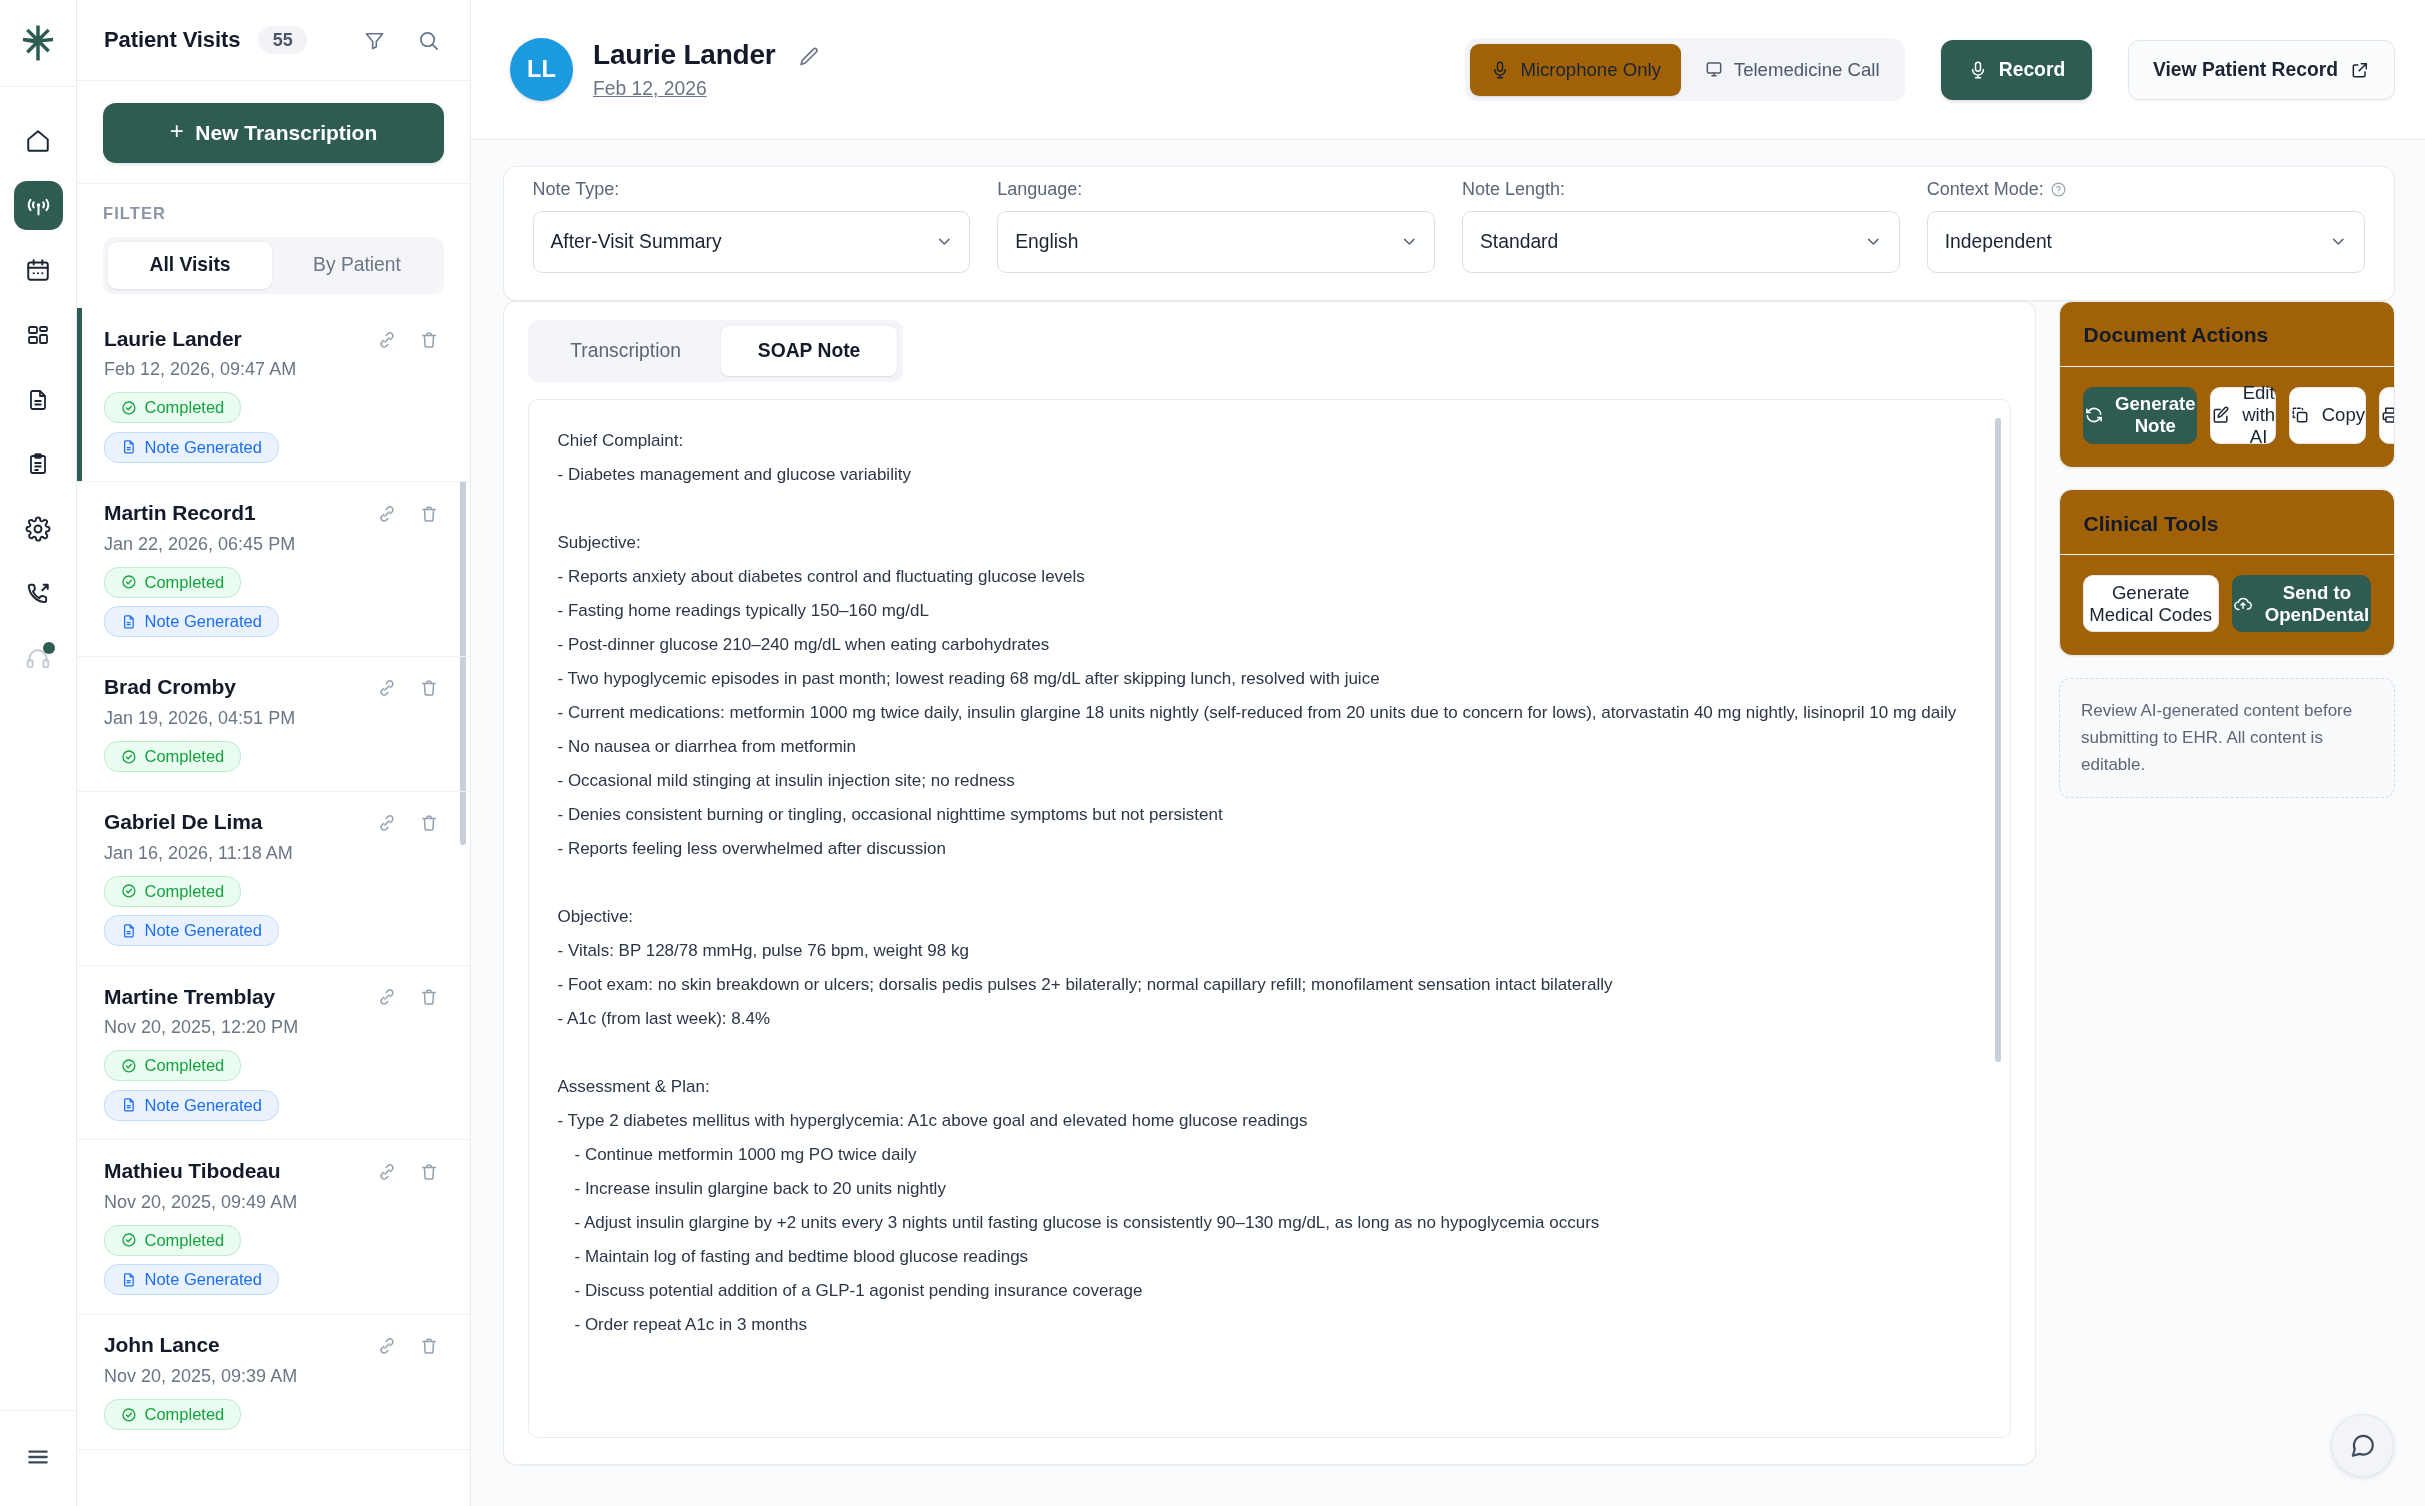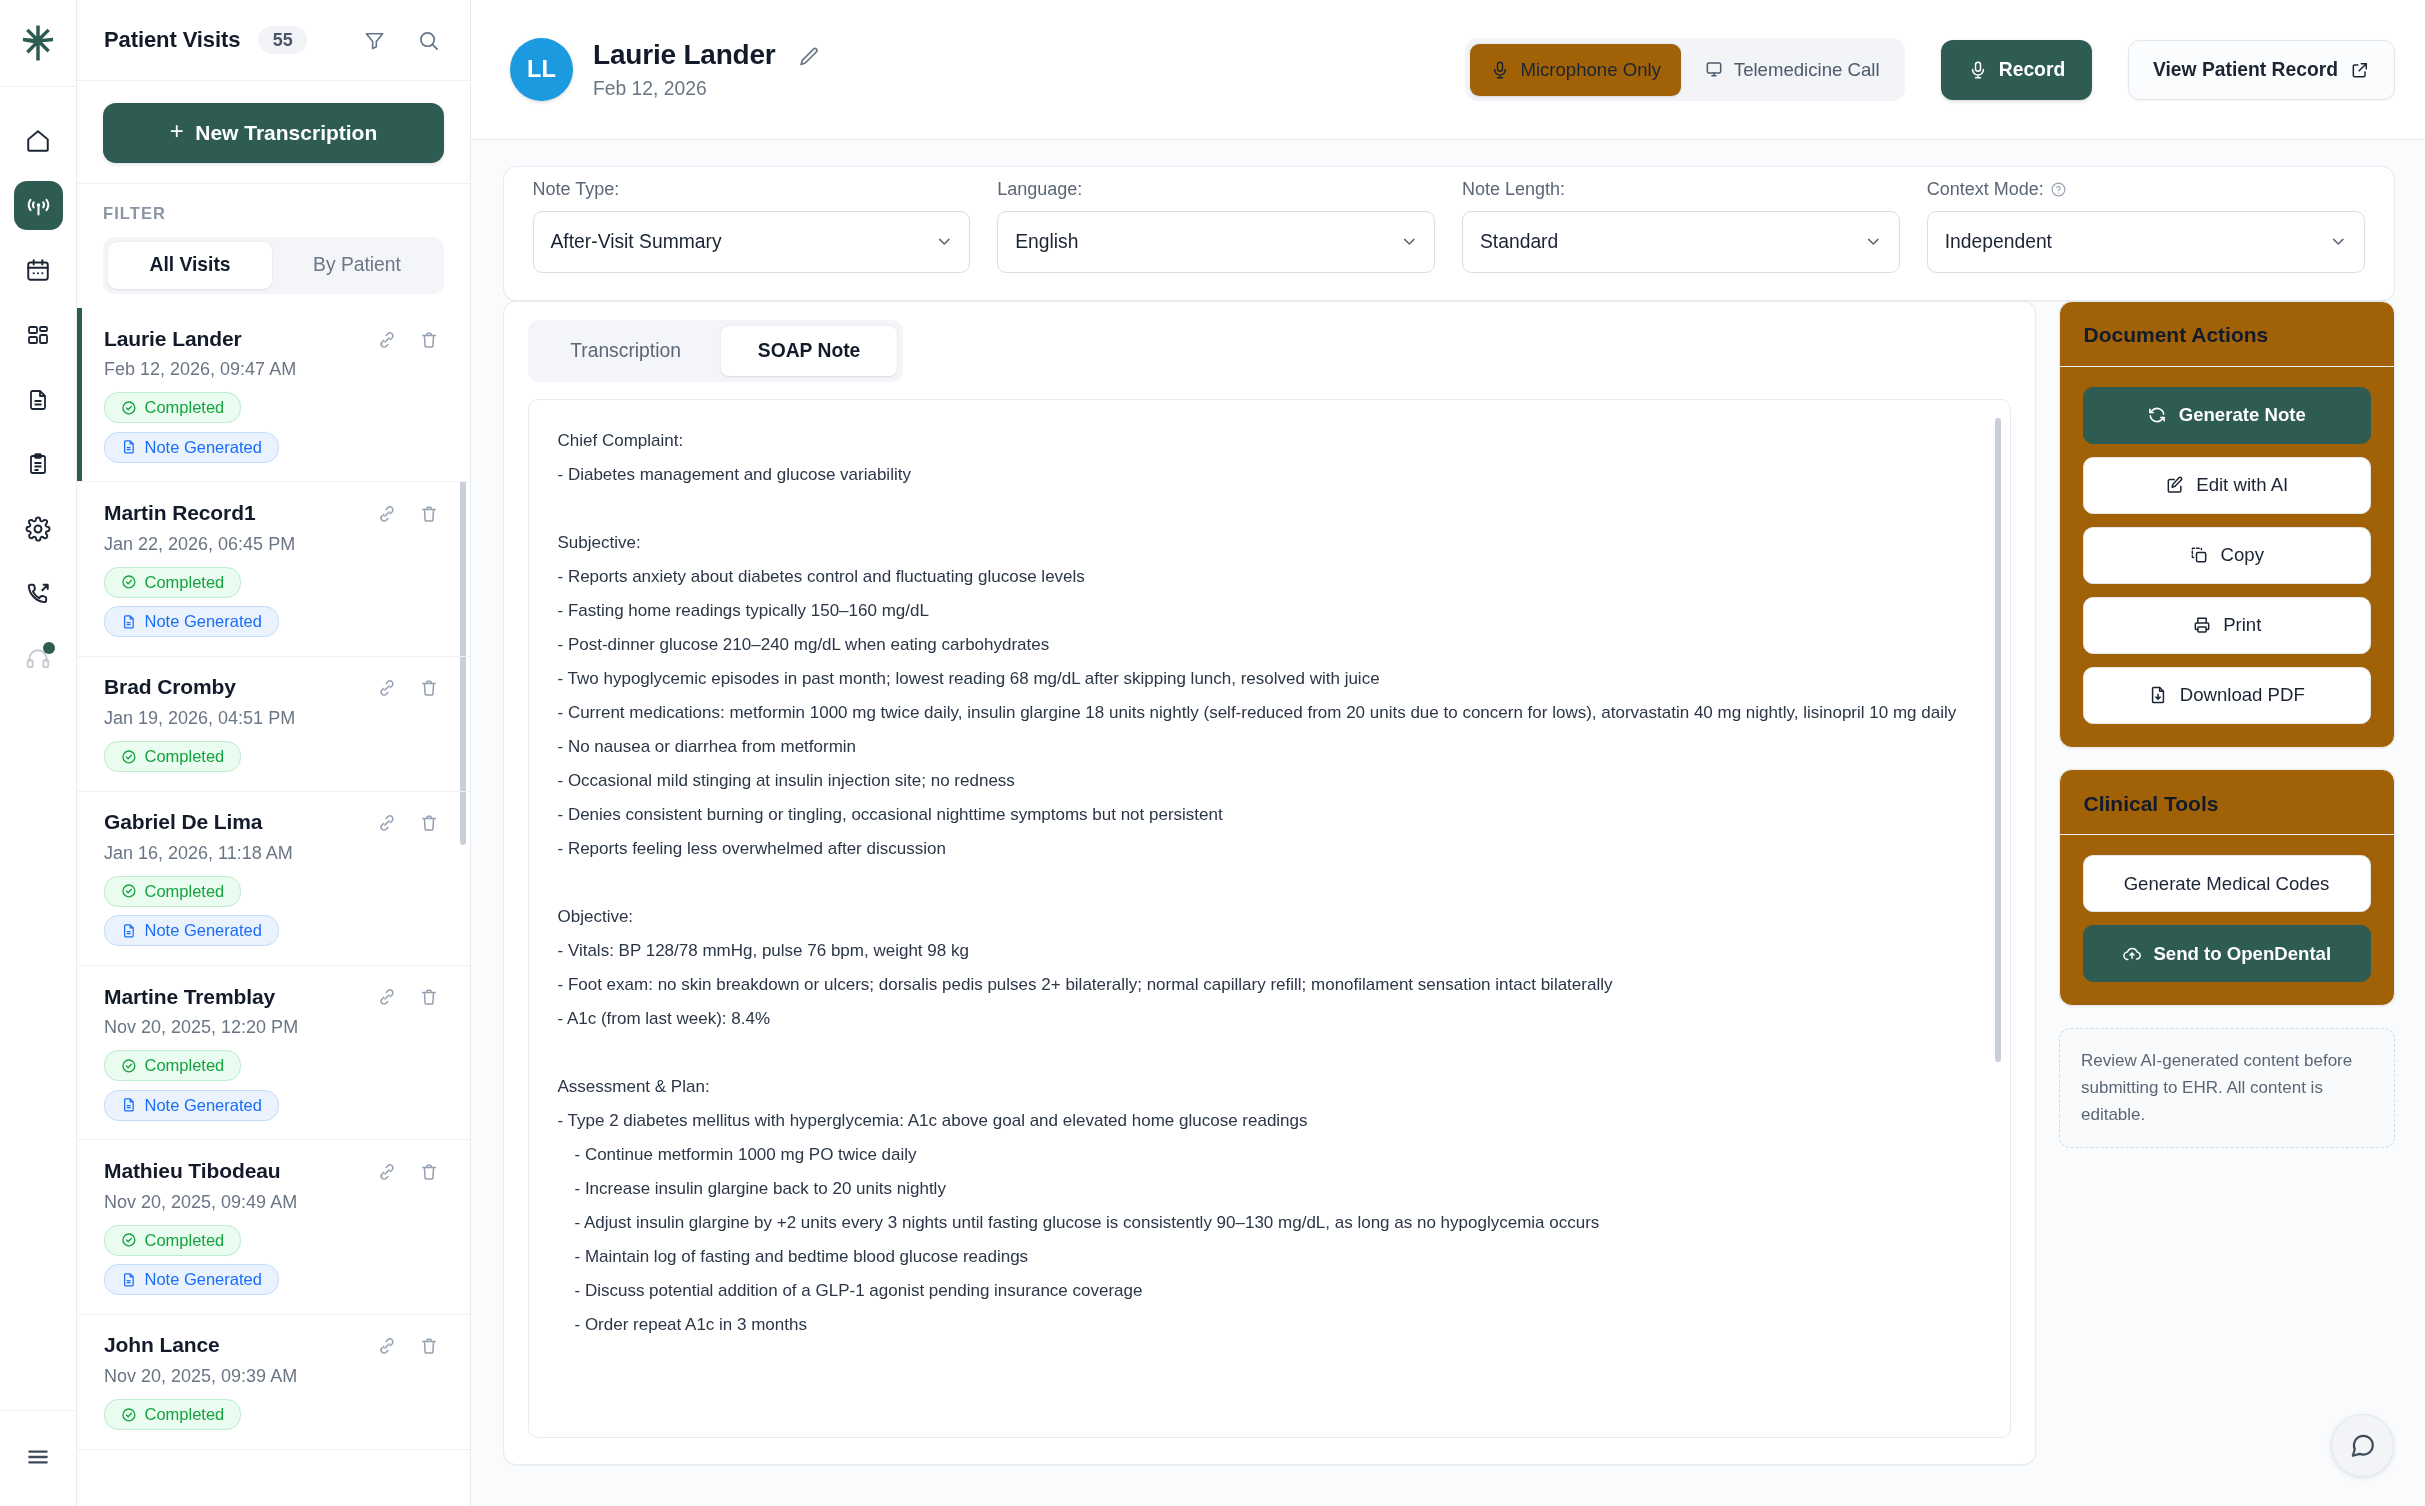--- a/index.html
+++ b/index.html
@@ -108,21 +108,21 @@
   .topbar {
     height: 140px; background: #ffffff; border-bottom: 0.7px solid #e8ebef;
     display: flex; align-items: center; padding: 0 31.5px 0 39px; gap: 20px;
   }
   .avatar {
     width: 63px; height: 63px; border-radius: 50%; background: #1b9ae0; color:#fff;
     display:flex; align-items:center; justify-content:center; font-size:23.6px; font-weight:600;
     box-shadow: 0 1.4px 3.6px rgba(0,0,0,.14);
   }
   .pt-name { font-size: 28px; font-weight: 700; color: #131b2b; letter-spacing: -0.2px; }
-  .pt-date { font-size: 19.3px; color: #6a7585; margin-top: 6.4px; }
+  .pt-date { font-size: 19.3px; color: #6a7585; margin-top: 6.4px; text-decoration: underline; }
   .edit-pencil { color: #6b7687; margin-left: 21.5px; margin-top: 4.3px; }
   .top-spacer { flex: 1; }
 
   .mode-group {
     display: flex; background: #f2f4f7; border-radius: 13px; padding: 5.7px; gap: 2.9px; margin-right: 15.8px;
   }
   .mode-btn {
     height: 52px; border-radius: 9.3px; border: none; background: transparent;
     font-size: 18.6px; color: #4d5a6c; font-family: inherit;
     display: flex; align-items: center; gap: 10px; padding: 0 20px;
@@ -189,21 +189,21 @@
   
   .right { width: 336px; flex: 0 0 336px; display: flex; flex-direction: column; gap: 21.5px; }
   .panel {
     background: #a16207; border: 0.7px solid #e8ebef; border-radius: 13px;
     box-shadow: 0 0.7px 2.1px rgba(0,0,0,.05); overflow: hidden;
   }
   .panel-head {
     padding: 21.5px 24px 18.6px; font-size: 21px; font-weight: 700; color: #131b2b;
     border-bottom: 0.7px solid #eef1f4;
   }
-  .panel-body { padding: 20px 23px 23px; display: flex; flex-direction: column; gap: 13px; justify-content: space-between; }
+  .panel-body { padding: 20px 23px 23px; display: flex; flex-direction: row; gap: 13px; justify-content: space-between; }
   .act-btn {
     height: 57px; border-radius: 10px; border: 0.7px solid #e3e7ec; background: #ffffff;
     font-family: inherit; font-size: 18.6px; color: #1b2433; font-weight: 500;
     display: flex; align-items: center; justify-content: center; gap: 11.5px;
   }
   .act-btn.primary { background: #2e5c52; color: #ffffff; border-color: #2e5c52; font-weight: 600; }
   .notice {
     border: 1.4px dashed #d4dae2; border-radius: 11.5px; background: #f8fafb;
     padding: 18.6px 21.5px; font-size: 17px; line-height: 27px; color: #5b6676;
   }

